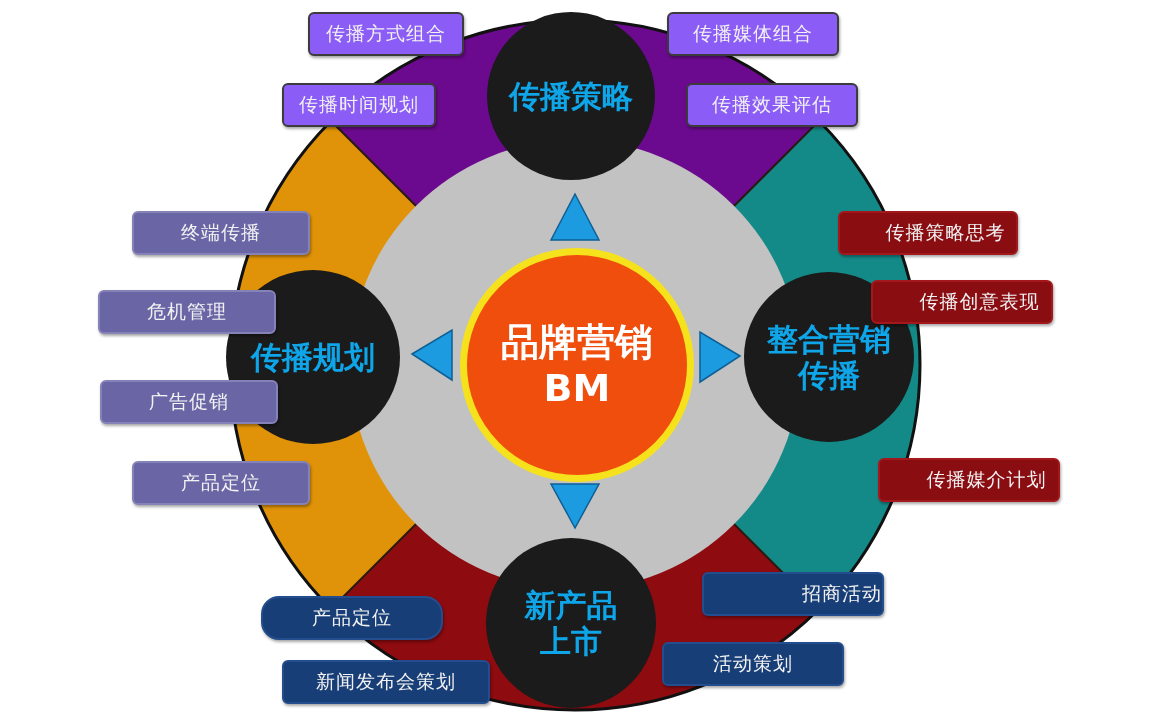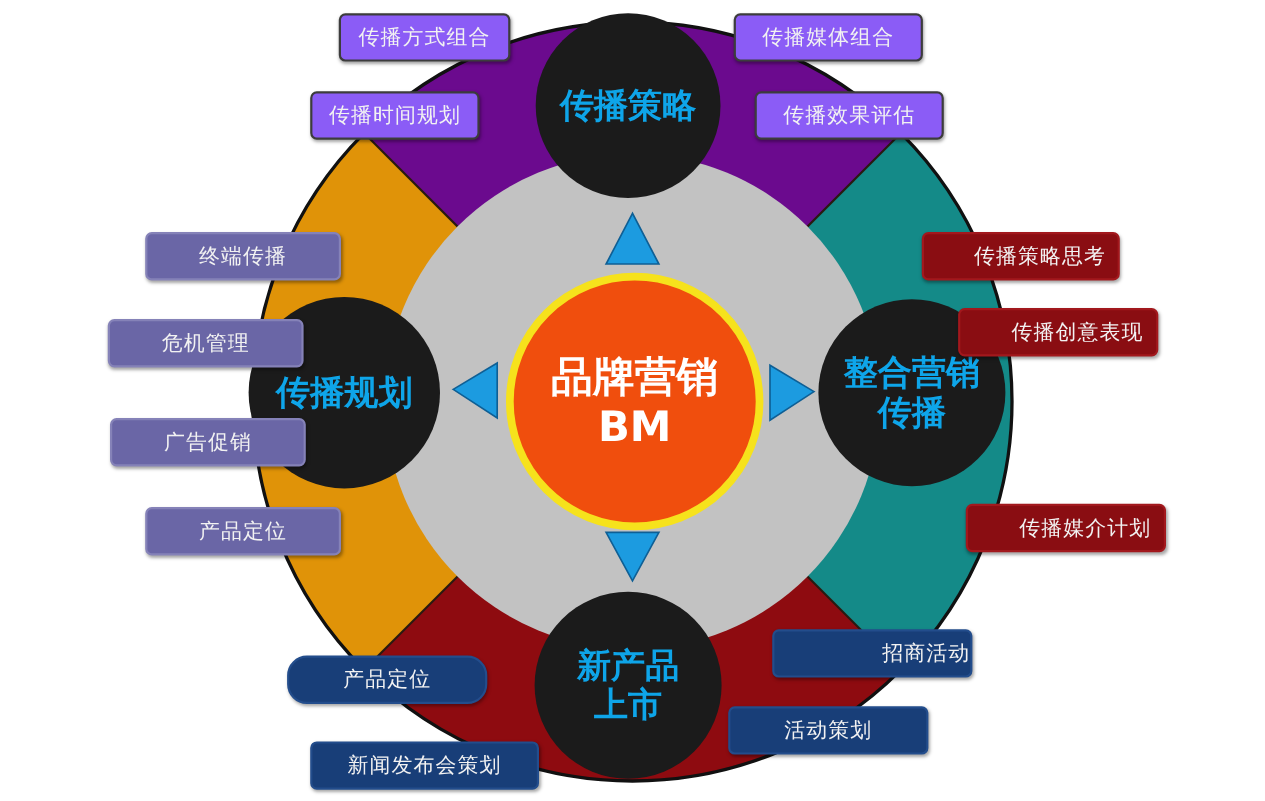--- a/index.html
+++ b/index.html
@@ -119,21 +119,21 @@
   <div class="tag tag-red" style="left:871px;top:280px;width:182px;">
     <span>传播创意表现</span>
   </div>
   <div class="tag tag-red" style="left:838px;top:458px;width:182px;margin-left:40px;">
     <span>传播媒介计划</span>
   </div>
 
   <div class="tag tag-blue" style="left:261px;top:596px;width:182px;border-radius:18px;">
     <span>产品定位</span>
   </div>
-  <div class="tag tag-blue" style="left:282px;top:660px;width:208px;margin-top:14px;">
+  <div class="tag tag-blue" style="left:282px;top:660px;width:208px;">
     <span>新闻发布会策划</span>
   </div>
   <div class="tag tag-blue" style="left:702px;top:572px;width:182px;justify-content:flex-end;">
     <span>招商活动</span>
   </div>
   <div class="tag tag-blue" style="left:662px;top:642px;width:182px;">
     <span>活动策划</span>
   </div>
 
 </div>

